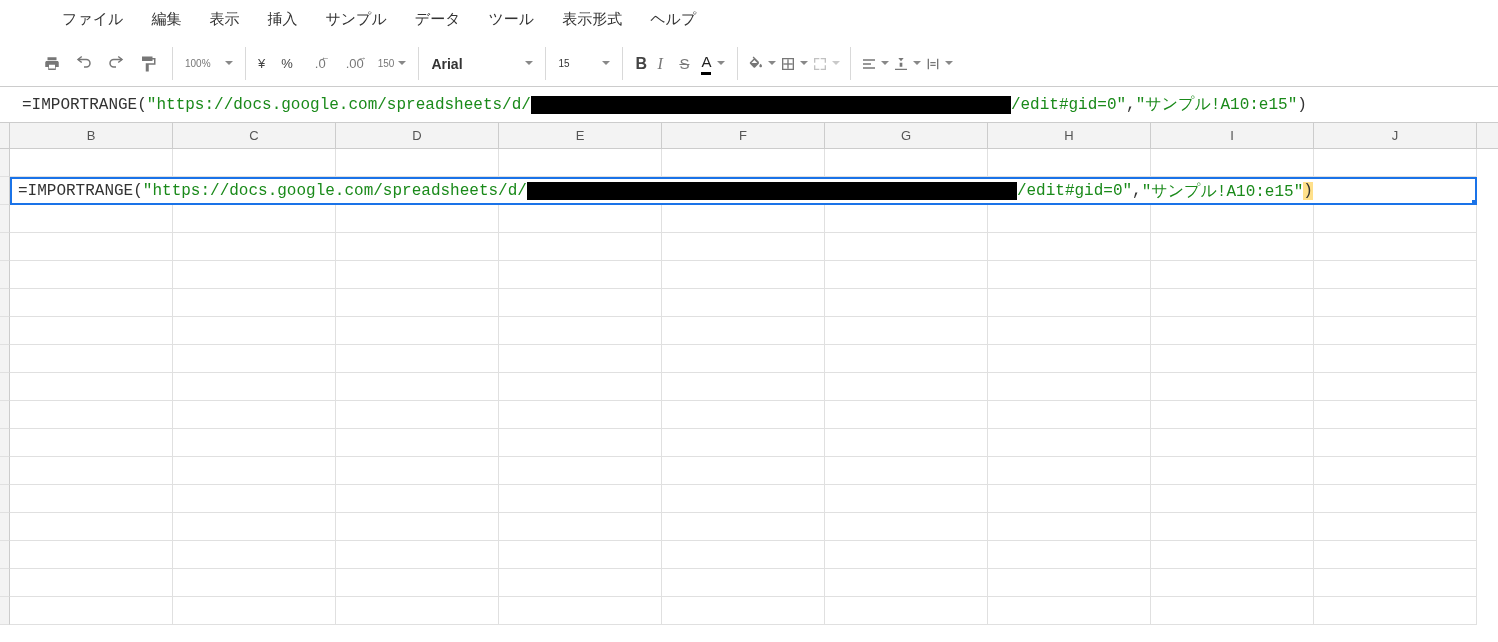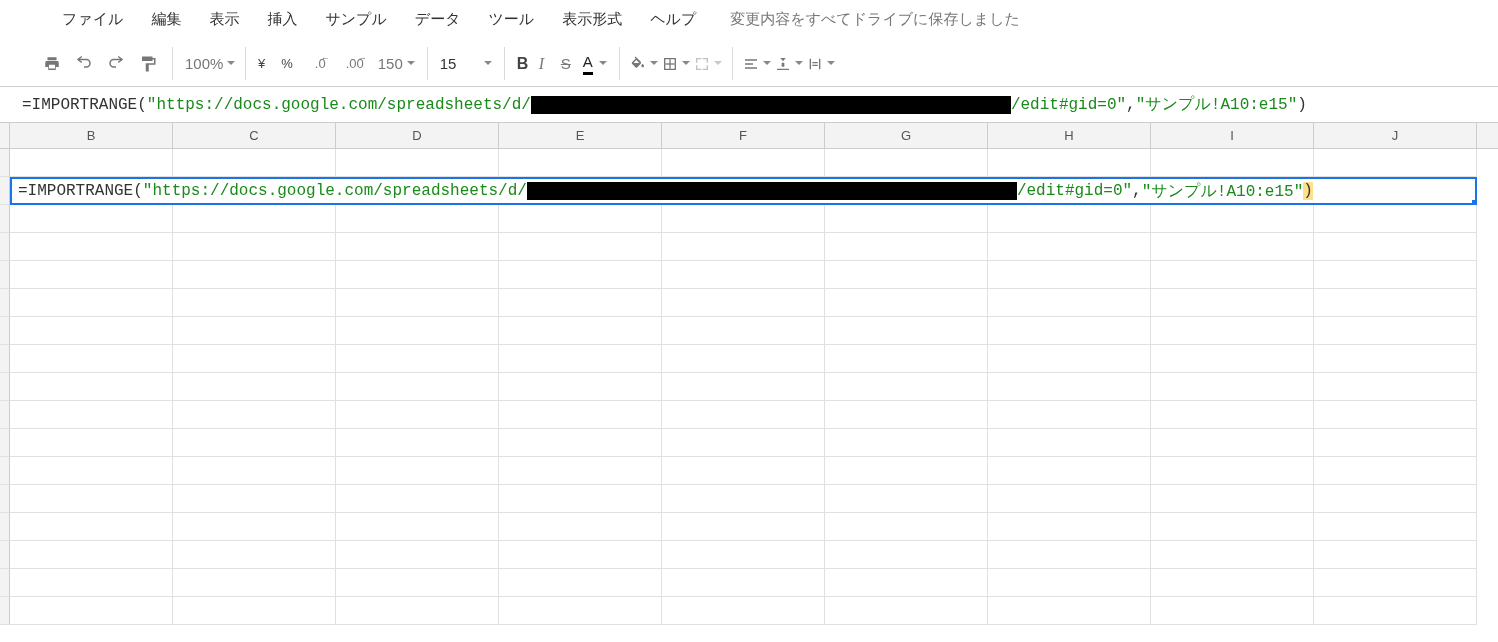--- a/index.html
+++ b/index.html
@@ -11,21 +11,21 @@
 .menubar .status { margin-left: 20px; color: #777; font-size: 15px; }
 
 
 .toolbar { display: flex; align-items: center; padding: 4px 10px 6px 28px; border-bottom: 1px solid #ccc; gap: 0; height: 44px; }
 .tb-group { display: flex; align-items: center; border-right: 1px solid #d9d9d9; padding: 0 8px; height: 100%; }
 .tb-group:last-child { border-right: none; }
 .tb-btn { display: inline-flex; align-items: center; justify-content: center; width: 28px; height: 28px; cursor: pointer; color: #777; margin: 0 2px; }
 .tb-btn svg { width: 18px; height: 18px; }
 .tb-text { color: #777; font-size: 13px; padding: 0 4px; cursor: pointer; display: inline-flex; align-items: center; }
 .tb-text.strong { color: #444; }
-.tb-dropdown { display: inline-flex; align-items: center; padding: 0 4px; color: #777; font-size: 15px; cursor: pointer; }
+.tb-dropdown { display: inline-flex; align-items: center; padding: 0 4px; color: #777; font-size: 10px; cursor: pointer; }
 .caret { border: 4px solid transparent; border-top-color: #888; margin-left: 4px; margin-top: 3px; }
 .font-sel { width: 110px; justify-content: space-between; color: #333; font-size: 14px; }
 .size-sel { width: 60px; justify-content: space-between; color: #333; }
 .zoom-sel { width: 56px; justify-content: space-between; }
 
 
 .formula-bar { display: flex; align-items: center; padding: 6px 10px 6px 22px; border-bottom: 1px solid #ccc; height: 36px; font-family: "Courier New", monospace; font-size: 16px; overflow: hidden; white-space: nowrap; }
 .formula-bar .fx-func { color: #333; }
 .formula-bar .fx-str { color: #1a8a1a; }
 .formula-bar .fx-redact { background: #000; color: #000; display: inline-block; width: 480px; height: 18px; vertical-align: middle; }
@@ -58,21 +58,20 @@
 <div class="menubar">
   <div class="menu-item">ファイル</div>
   <div class="menu-item">編集</div>
   <div class="menu-item">表示</div>
   <div class="menu-item">挿入</div>
   <div class="menu-item">サンプル</div>
   <div class="menu-item">データ</div>
   <div class="menu-item">ツール</div>
   <div class="menu-item">表示形式</div>
   <div class="menu-item">ヘルプ</div>
-  <div class="status">変更内容をすべてドライブに保存しました</div>
 </div>
 
 <div class="toolbar">
   <div class="tb-group">
     <span class="tb-btn">
         <svg viewBox="0 0 24 24" fill="currentColor">
           <path d="M19 8H5c-1.1 0-2 .9-2 2v6h4v4h10v-4h4v-6c0-1.1-.9-2-2-2zM16 18H8v-5h8v5zM18 3H6v4h12V3z"></path>
         </svg>
       </span>
     <span class="tb-btn">
@@ -105,20 +104,26 @@
     <span class="tb-text" style="position:relative;margin:0 6px">
         <span>.0</span>
         <span style="position:absolute;font-size:9px;left:10px;top:-4px">←</span>
       </span>
     <span class="tb-text" style="position:relative;margin:0 6px">
         <span>.00</span>
         <span style="position:absolute;font-size:9px;left:16px;top:-4px">→</span>
       </span>
     <span class="tb-dropdown">
         <span>150</span>
+        <span class="caret"></span>
+      </span>
+  </div>
+  <div class="tb-group">
+    <span class="tb-dropdown font-sel">
+        <span style="font-weight:bold">Arial</span>
         <span class="caret"></span>
       </span>
   </div>
   <div class="tb-group">
     <span class="tb-dropdown size-sel">
         <span>15</span>
         <span class="caret"></span>
       </span>
   </div>
   <div class="tb-group">

